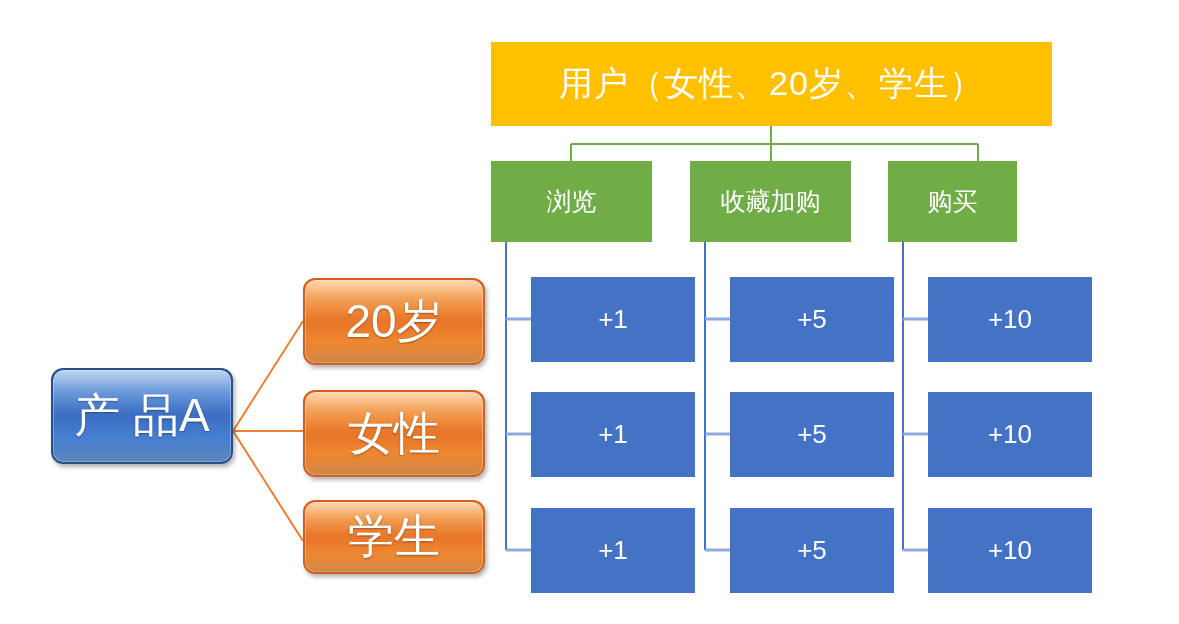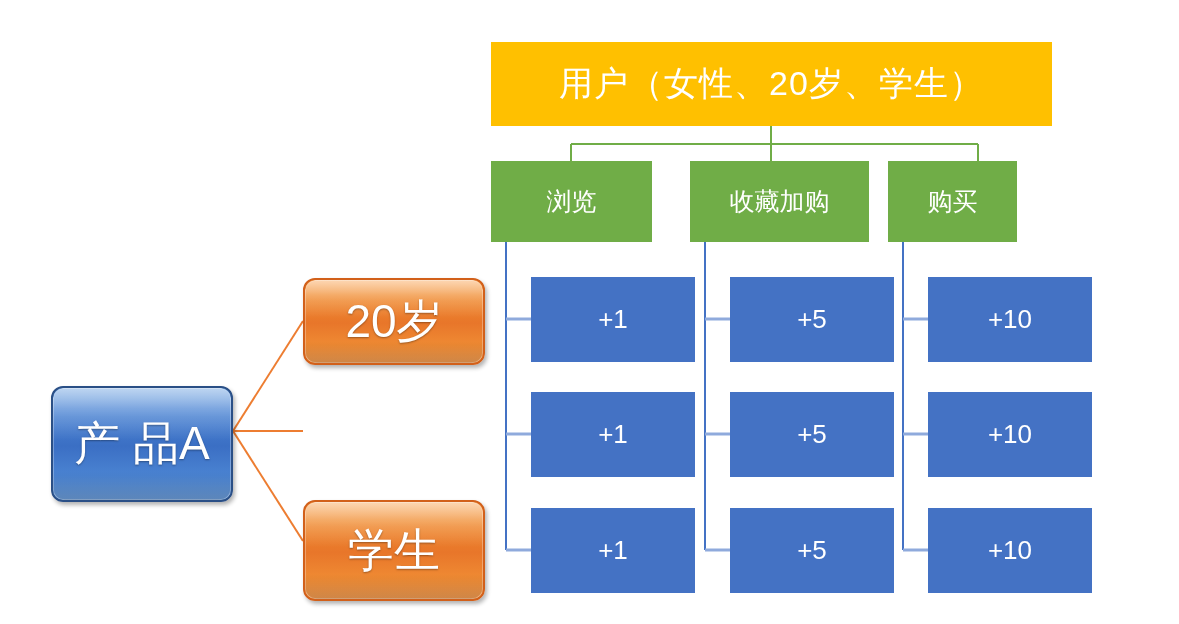--- a/index.html
+++ b/index.html
@@ -171,38 +171,41 @@
   </svg>
 
   <div class="flat-box user-box" style="left:491px; top:34px; width:561px; height:84px;">
     <span>用户（女性、20岁、学生）</span>
   </div>
 
   <div class="flat-box stage-box" style="left:491px; top:153px; width:161px; height:81px;">
     <span>浏览</span>
   </div>
 
-  <div class="flat-box stage-box" style="left:690px; top:153px; width:179px; height:81px;">
+  <div class="flat-box stage-box" style="left:690px; top:153px; width:161px; height:81px;">
     <span>收藏加购</span>
   </div>
 
   <div class="flat-box stage-box" style="left:888px; top:153px; width:129px; height:81px;">
     <span>购买</span>
   </div>
 
-  <div class="bevel-box product-box" style="left:51px; top:378px; width:182px; height:116px;">
+  <div class="bevel-box product-box" style="left:51px; top:360px; width:182px; height:96px;">
     <span class="inner">产 品A</span>
   </div>
 
   <div class="bevel-box attr-box" style="left:303px; top:270px; width:182px; height:87px;">
     <span class="inner">20岁</span>
   </div>
 
-
-  <div class="bevel-box attr-box" style="left:303px; top:492px; width:182px; height:101px;">
+  <div class="bevel-box attr-box" style="left:303px; top:382px; width:182px; height:87px;">
+    <span class="inner">女性</span>
+  </div>
+
+  <div class="bevel-box attr-box" style="left:303px; top:492px; width:182px; height:74px;">
     <span class="inner">学生</span>
   </div>
 
   <div class="flat-box score-box" style="left:531px; top:269px; width:164px; height:85px;">
     <span>+1</span>
   </div>
   <div class="flat-box score-box" style="left:730px; top:269px; width:164px; height:85px;">
     <span>+5</span>
   </div>
   <div class="flat-box score-box" style="left:928px; top:269px; width:164px; height:85px;">

